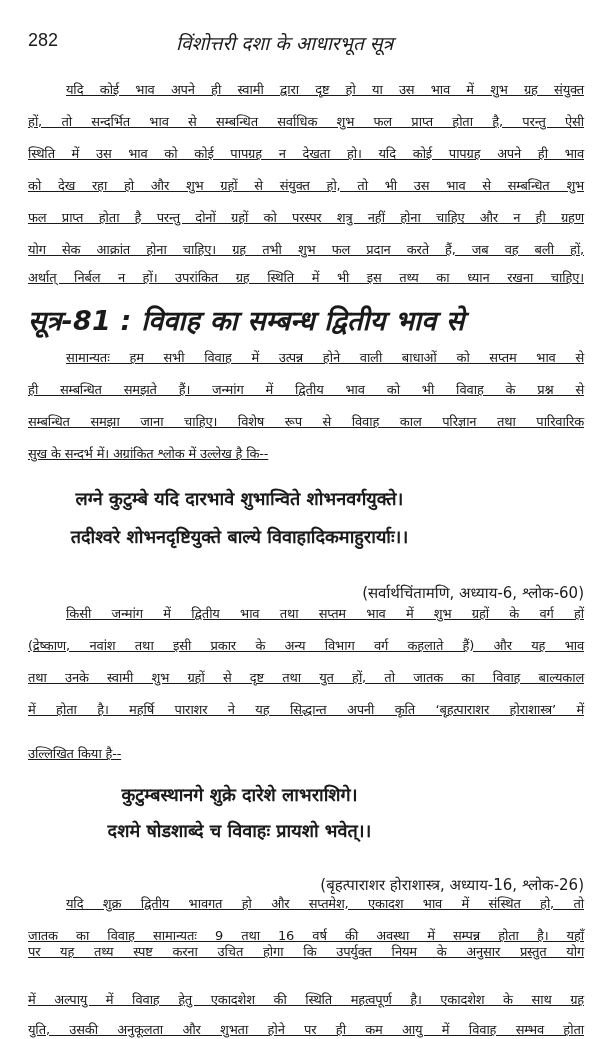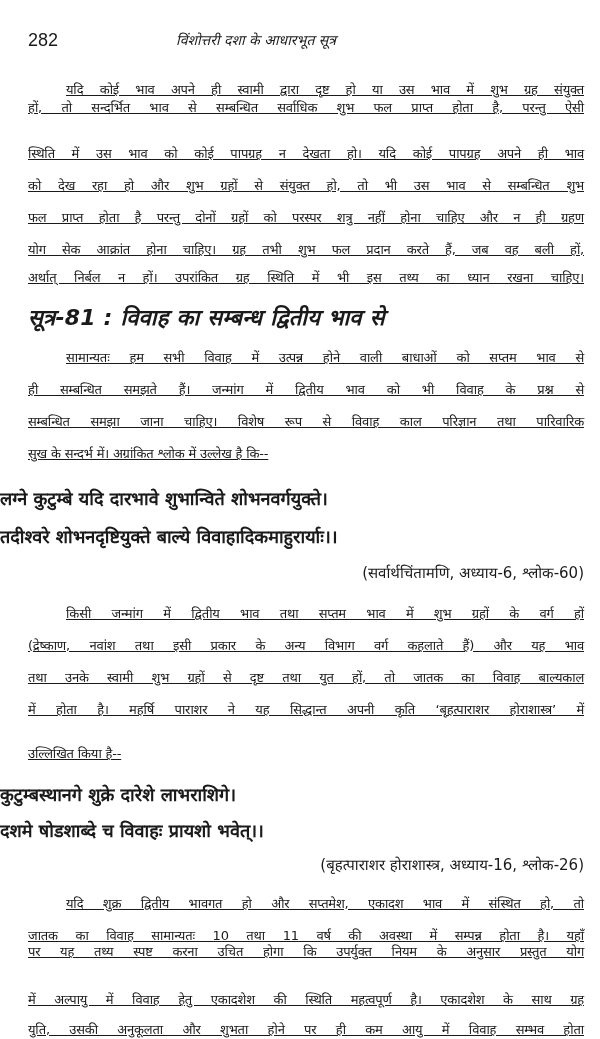--- a/index.html
+++ b/index.html
@@ -4,41 +4,41 @@
 <style>
   html, body { margin: 0; padding: 0; }
   body {
     width: 600px; height: 1039px; background: #ffffff; color: #1a1a1a;
     font-family: "DejaVu Sans", "Liberation Sans", sans-serif;
     position: relative; overflow: hidden;
   }
   .page { position: absolute; left: 0; top: 0; width: 600px; height: 1039px; }
   .header { position: absolute; top: 30px; left: 28px; right: 28px; height: 26px; }
   .page-num { position: absolute; left: 0; top: 0; font-size: 18px; font-family: "Liberation Sans", sans-serif; }
-  .running-title { position: absolute; left: 148px; top: 0; font-size: 14px; font-style: italic; }
+  .running-title { position: absolute; left: 148px; top: 0; font-size: 19px; font-style: italic; }
   .line { position: absolute; left: 28px; width: 556px; font-size: 13px; line-height: 20px; white-space: nowrap; text-align: justify; text-align-last: justify; letter-spacing: -0.2px; text-decoration: underline; }
   .line.indent { left: 66px; width: 518px; }
   .line.last { text-align-last: left; }
-  .heading { position: absolute; left: 28px; top: 301px; font-size: 22px; font-style: italic; font-weight: bold; white-space: nowrap; letter-spacing: 0.2px; }
-  .verse { position: absolute; left: 0; width: 479px; font-size: 18px; font-weight: bold; white-space: nowrap; }
-  .cite { position: absolute; right: 16px; font-size: 15px; white-space: nowrap; }
+  .heading { position: absolute; left: 28px; top: 301px; font-size: 27px; font-style: italic; font-weight: bold; white-space: nowrap; letter-spacing: 0.2px; }
+  .verse { position: absolute; left: 0; width: 479px; text-align: center; font-size: 18px; font-weight: bold; white-space: nowrap; }
+  .cite { position: absolute; right: 16px; font-size: 15px; white-space: nowrap; margin-top: 20px; }
 </style>
 </head>
 <body>
 
 <div class="page">
 
   <div class="header">
     <span class="page-num">282</span>
     <span class="running-title">विंशोत्तरी दशा के आधारभूत सूत्र</span>
   </div>
 
   <div>
     <div class="line indent" style="top:80px">यदि कोई भाव अपने ही स्वामी द्वारा दृष्ट हो या उस भाव में शुभ ग्रह संयुक्त</div>
-    <div class="line" style="top:98px">हों, तो सन्दर्भित भाव से सम्बन्धित सर्वाधिक शुभ फल प्राप्त होता है, परन्तु ऐसी</div>
+    <div class="line" style="top:112px">हों, तो सन्दर्भित भाव से सम्बन्धित सर्वाधिक शुभ फल प्राप्त होता है, परन्तु ऐसी</div>
     <div class="line" style="top:144px">स्थिति में उस भाव को कोई पापग्रह न देखता हो। यदि कोई पापग्रह अपने ही भाव</div>
     <div class="line" style="top:176px">को देख रहा हो और शुभ ग्रहों से संयुक्त हो, तो भी उस भाव से सम्बन्धित शुभ</div>
     <div class="line" style="top:208px">फल प्राप्त होता है परन्तु दोनों ग्रहों को परस्पर शत्रु नहीं होना चाहिए और न ही ग्रहण</div>
     <div class="line" style="top:240px">योग सेक आक्रांत होना चाहिए। ग्रह तभी शुभ फल प्रदान करते हैं, जब वह बली हों,</div>
     <div class="line" style="top:268px">अर्थात् निर्बल न हों। उपरांकित ग्रह स्थिति में भी इस तथ्य का ध्यान रखना चाहिए।</div>
   </div>
 
   <div class="heading">सूत्र-81 : विवाह का सम्बन्ध द्वितीय भाव से</div>
 
   <div>
@@ -63,19 +63,19 @@
   </div>
 
   <div>
     <div class="verse" style="top:782px">कुटुम्बस्थानगे शुक्रे दारेशे लाभराशिगे।</div>
     <div class="verse" style="top:818px">दशमे षोडशाब्दे च विवाहः प्रायशो भवेत्।।</div>
     <div class="cite" style="top:854px">(बृहत्पाराशर होराशास्त्र, अध्याय-16, श्लोक-26)</div>
   </div>
 
   <div>
     <div class="line indent" style="top:894px">यदि शुक्र द्वितीय भावगत हो और सप्तमेश, एकादश भाव में संस्थित हो, तो</div>
-    <div class="line" style="top:926px">जातक का विवाह सामान्यतः 10 तथा 11 वर्ष की अवस्था में सम्पन्न होता है। यहाँ</div>
+    <div class="line" style="top:926px">जातक का विवाह सामान्यतः 9 तथा 16 वर्ष की अवस्था में सम्पन्न होता है। यहाँ</div>
     <div class="line" style="top:942px">पर यह तथ्य स्पष्ट करना उचित होगा कि उपर्युक्त नियम के अनुसार प्रस्तुत योग</div>
     <div class="line" style="top:990px">में अल्पायु में विवाह हेतु एकादशेश की स्थिति महत्वपूर्ण है। एकादशेश के साथ ग्रह</div>
     <div class="line" style="top:1020px">युति, उसकी अनुकूलता और शुभता होने पर ही कम आयु में विवाह सम्भव होता</div>
   </div>
 
 </div>
 
 </body></html>

